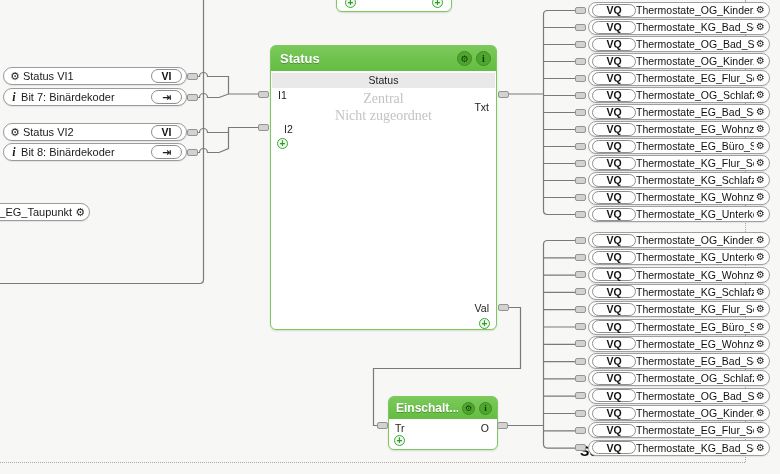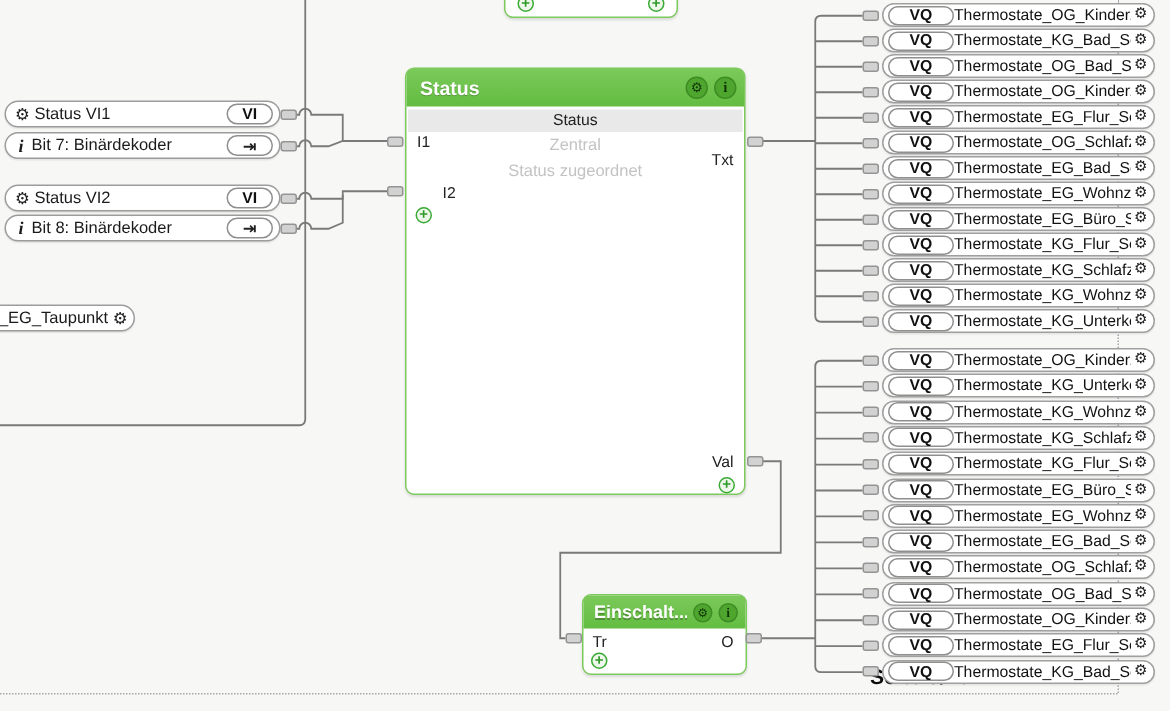--- a/index.html
+++ b/index.html
@@ -38,21 +38,21 @@
   .fhead{position:absolute;left:0;right:0;top:0;background:linear-gradient(#7bc95a,#63bd41);
          border-radius:4px 4px 0 0;display:flex;align-items:center;padding:0 5px 0 9px;box-sizing:border-box;}
   .fhead .title{font-weight:bold;color:#fff;text-shadow:0 1px 0 rgba(0,0,0,.25);flex:1;white-space:nowrap;overflow:hidden;}
   .hbtn{width:15px;height:15px;border-radius:50%;background:#4fa62f;border:1px solid #3e8c23;
         color:#113707;display:flex;align-items:center;justify-content:center;margin-left:4px;
         font-size:9px;box-sizing:border-box;font-family:"DejaVu Sans",sans-serif;}
   .hbtn.i{font-family:"Liberation Serif",serif;font-weight:bold;font-size:10px;}
   .subbar{position:absolute;left:1px;right:1px;background:#e9e9e9;text-align:center;
           font-size:10.5px;color:#222;line-height:15px;height:15px;}
   .portlab{position:absolute;font-size:10.5px;color:#222;z-index:2;}
-  .dimtxt{position:absolute;left:0;right:0;text-align:center;font-size:11px;color:#c3c3c3;}
+  .dimtxt{position:absolute;left:0;right:0;text-align:center;font-size:14px;color:#c3c3c3;font-family:Liberation Serif, serif;}
   .plus{position:absolute;width:11px;height:11px;border-radius:50%;border:1px solid #3aaa35;
         background:#eef8ea;color:#2f9a2a;font-size:10px;font-weight:bold;line-height:9px;
         text-align:center;box-sizing:border-box;z-index:3;}
 
   
   .vq-row{position:absolute;left:588px;width:182px;height:16px;background:#fff;border:1px solid #a0a0a0;
           border-radius:9px;display:flex;align-items:center;z-index:2;box-sizing:border-box;
           box-shadow:0 1px 1px rgba(0,0,0,.08);padding:0 4px 0 3px;}
   .vq-row .oval{height:13px;min-width:44px;}
   .vq-row .lab{flex:1;text-align:center;font-size:10.5px;color:#111;white-space:nowrap;overflow:hidden;}
@@ -128,22 +128,22 @@
   <div class="fblock" style="left:270px;top:45px;width:227px;height:285px;">
     <div class="fhead" style="height:25px;">
       <span class="title" style="font-size:13px;">Status</span>
       <span class="hbtn">⚙</span>
       <span class="hbtn i">i</span>
     </div>
     <div class="subbar" style="top:27px;">Status</div>
     <div class="portlab" style="left:7px;top:43px;">I1</div>
     <div class="portlab" style="right:7px;top:55px;">Txt</div>
     <div class="dimtxt" style="top:45px;">Zentral</div>
-    <div class="dimtxt" style="top:62px;">Status zugeordnet</div>
-    <div class="portlab" style="left:24px;top:77px;">I2</div>
+    <div class="dimtxt" style="top:62px;">Nicht zugeordnet</div>
+    <div class="portlab" style="left:13px;top:77px;">I2</div>
     <div class="plus" style="left:6px;top:92px;">+</div>
     <div class="portlab" style="right:7px;top:256px;">Val</div>
     <div class="plus" style="right:6px;top:272px;">+</div>
   </div>
 
   <div class="stub" style="left:258px;top:90.5px;"></div>
   <div class="stub" style="left:258px;top:124px;"></div>
   <div class="stub" style="left:497.5px;top:90.5px;"></div>
   <div class="stub" style="left:497.5px;top:304px;"></div>
 

